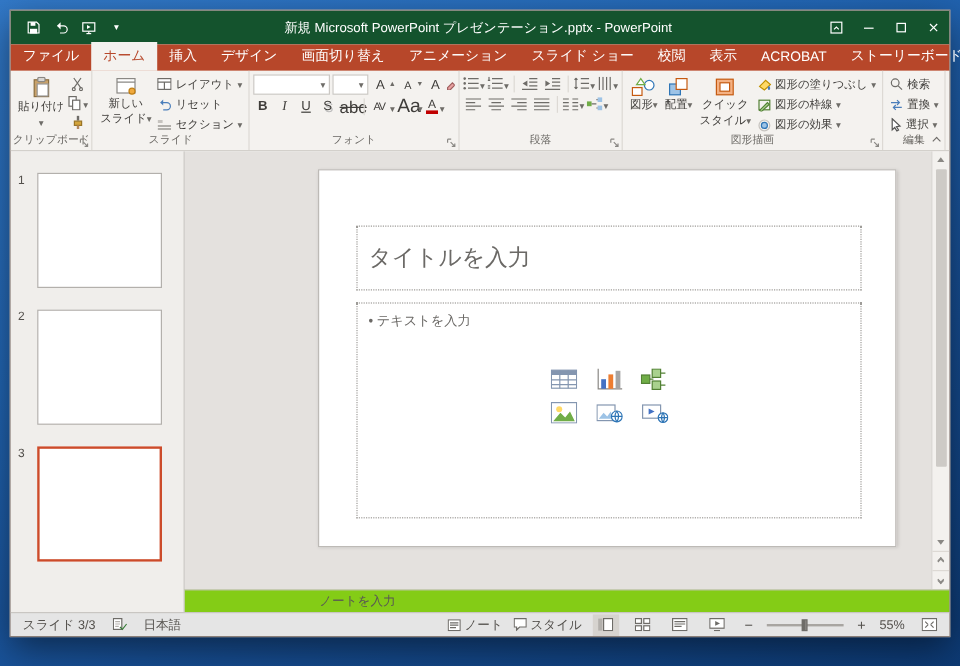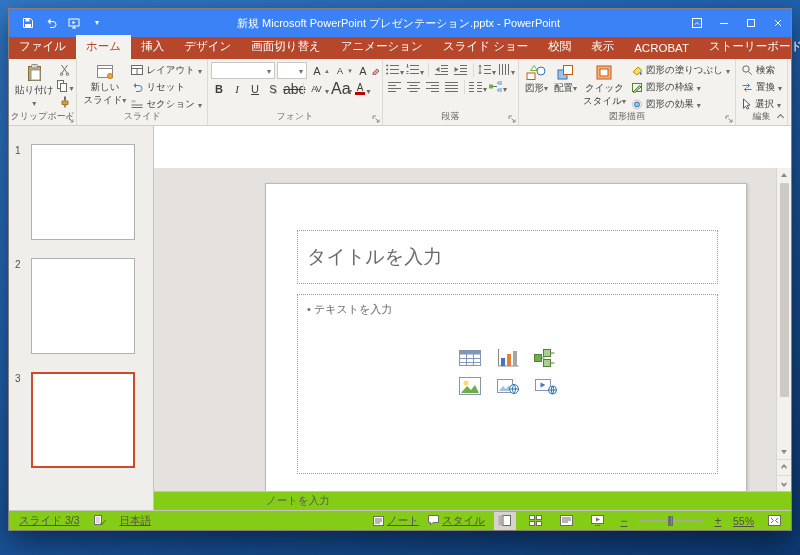--- a/index.html
+++ b/index.html
@@ -5,21 +5,21 @@
   * { box-sizing: border-box; margin:0; padding:0; }
   html,body { width:800px; height:555px; overflow:hidden; }
   body { font-family:"Liberation Sans","DejaVu Sans",sans-serif; }
   .desktop { position:relative; width:800px; height:555px;
     background: linear-gradient(155deg,#3279c8 0%, #2266b4 35%, #174e93 65%, #0d3a74 100%); }
   .window { position:absolute; left:8px; top:8px; width:784px; height:523px;
     background:#fff; border:1px solid rgba(40,20,10,.55); box-shadow:0 10px 28px rgba(0,0,0,.5);
     display:flex; flex-direction:column; }
 
   
-  .titlebar { height:28px; background:#3b82f6; display:flex; align-items:center; color:#fff; flex:0 0 auto; }
+  .titlebar { height:28px; background:#14532d; display:flex; align-items:center; color:#fff; flex:0 0 auto; }
   .qat { display:flex; align-items:center; gap:9px; padding:0 10px 0 12px; }
   .qat-btn { display:flex; align-items:center; justify-content:center; width:14px; height:14px; }
   .title { flex:1; text-align:center; font-size:11px; white-space:nowrap; overflow:hidden; text-overflow:ellipsis; color:#fff; }
   .win-controls { display:flex; height:100%; }
   .ctl { width:27px; height:100%; display:flex; align-items:center; justify-content:center; }
   .dd::after { content:"▾"; font-size:8px; line-height:1; color:#6e6c68; }
   .qat .dd::after, .titlebar .dd::after { color:#fff; }
 
   
   .tabrow { height:22px; background:#b7472a; display:flex; align-items:flex-end; flex:0 0 auto; font-size:11.5px; }
@@ -51,21 +51,21 @@
   .chv { width:5px; height:5px; border-right:1px solid #6e6c68; border-bottom:1px solid #6e6c68; display:inline-block; }
   .chv.up { transform:rotate(-135deg); } .chv.down { transform:rotate(45deg); }
 
   
   .appbody { flex:1; display:flex; min-height:0; }
   .pane { width:145px; flex:0 0 auto; background:#f0eeeb; border-right:1px solid #c6c3bf; padding-top:18px; overflow:hidden; }
   .titem { display:flex; margin:0 6px 18px 6px; }
   .tnum { width:16px; font-size:10px; color:#53504c; padding-top:1px; flex:0 0 auto; }
   .thumb { width:104px; height:96px; background:#fff; border:1px solid #b3b0ac; }
   .titem.selected .thumb { border:2px solid #cc4b2a; }
-  .rightcol { flex:1; display:flex; flex-direction:column; min-width:0;margin-top:42px; }
+  .rightcol { flex:1; display:flex; flex-direction:column; min-width:0; }
   .main { flex:1; position:relative; background:#e4e1de; overflow:hidden; }
   .slide { position:absolute; left:111px; top:15px; width:482px; height:315px; background:#fff; border:1px solid #bdbab6; box-shadow:1px 1px 3px rgba(0,0,0,.15); }
   .ph { position:absolute; border:1px dotted #9e9c98; }
   .title-ph { left:31px; top:46px; width:421px; height:54px; display:flex; align-items:center; padding-left:9px;
     font-size:19px; color:#6b6966; }
   .body-ph { left:31px; top:110px; width:421px; height:180px; }
   .bullet-line { position:absolute; left:9px; top:7px; font-size:11px; color:#6b6966; }
   .icon-grid { position:absolute; left:0; right:0; top:52px; display:flex; flex-direction:column; align-items:center; gap:7px; }
   .icon-row { display:flex; gap:12px; }
   .cicon { width:26px; height:21px; display:flex; align-items:center; justify-content:center; }
@@ -77,21 +77,21 @@
   .s-arrow { height:14px; width:100%; display:flex; align-items:center; justify-content:center; flex:0 0 auto; }
   .strack { flex:1; width:100%; display:flex; justify-content:center; padding:1px 2px; }
   .sthumb { width:9px; height:82%; background:#cdcac6; border-radius:1px; }
   .tri { width:0; height:0; border-left:3px solid transparent; border-right:3px solid transparent; display:inline-block; }
   .tri.up { border-bottom:4px solid #8a8884; } .tri.down { border-top:4px solid #8a8884; }
   .dbl { flex-direction:column; gap:0; height:16px; border-top:1px solid #ddd9d4; }
   .dbl .chv { width:4px; height:4px; border-color:#8a8884; }
   .dbl .chv + .chv { margin-top:-3px; }
 
   
-  .statusbar { height:20px; flex:0 0 auto; background:#84cc16; border-top:1px solid #c9c6c2; display:flex; align-items:center; font-size:10.5px; color:#53504c; padding:0 6px 0 10px; gap:14px;text-decoration:underline; }
+  .statusbar { height:20px; flex:0 0 auto; background:#e5e5e5; border-top:1px solid #c9c6c2; display:flex; align-items:center; font-size:10.5px; color:#53504c; padding:0 6px 0 10px; gap:14px; }
   .sb-left { display:flex; align-items:center; gap:14px; }
   .sb-right { margin-left:auto; display:flex; align-items:center; gap:9px; }
   .sb-item { display:flex; align-items:center; gap:3px; white-space:nowrap; }
   .vbtn { width:22px; height:18px; display:flex; align-items:center; justify-content:center; }
   .vbtn.active { background:#d6d3cf; }
   .ztrack { width:64px; height:2px; background:#a8a5a1; position:relative; }
   .ztrack::after { content:""; position:absolute; left:50%; top:-3px; width:1px; height:8px; background:#8a8884; }
   .zthumb { position:absolute; left:45%; top:-4px; width:5px; height:10px; background:#6e6c68; }
   .zbtn { font-size:12px; color:#53504c; width:12px; text-align:center; }
   svg { display:block; }

